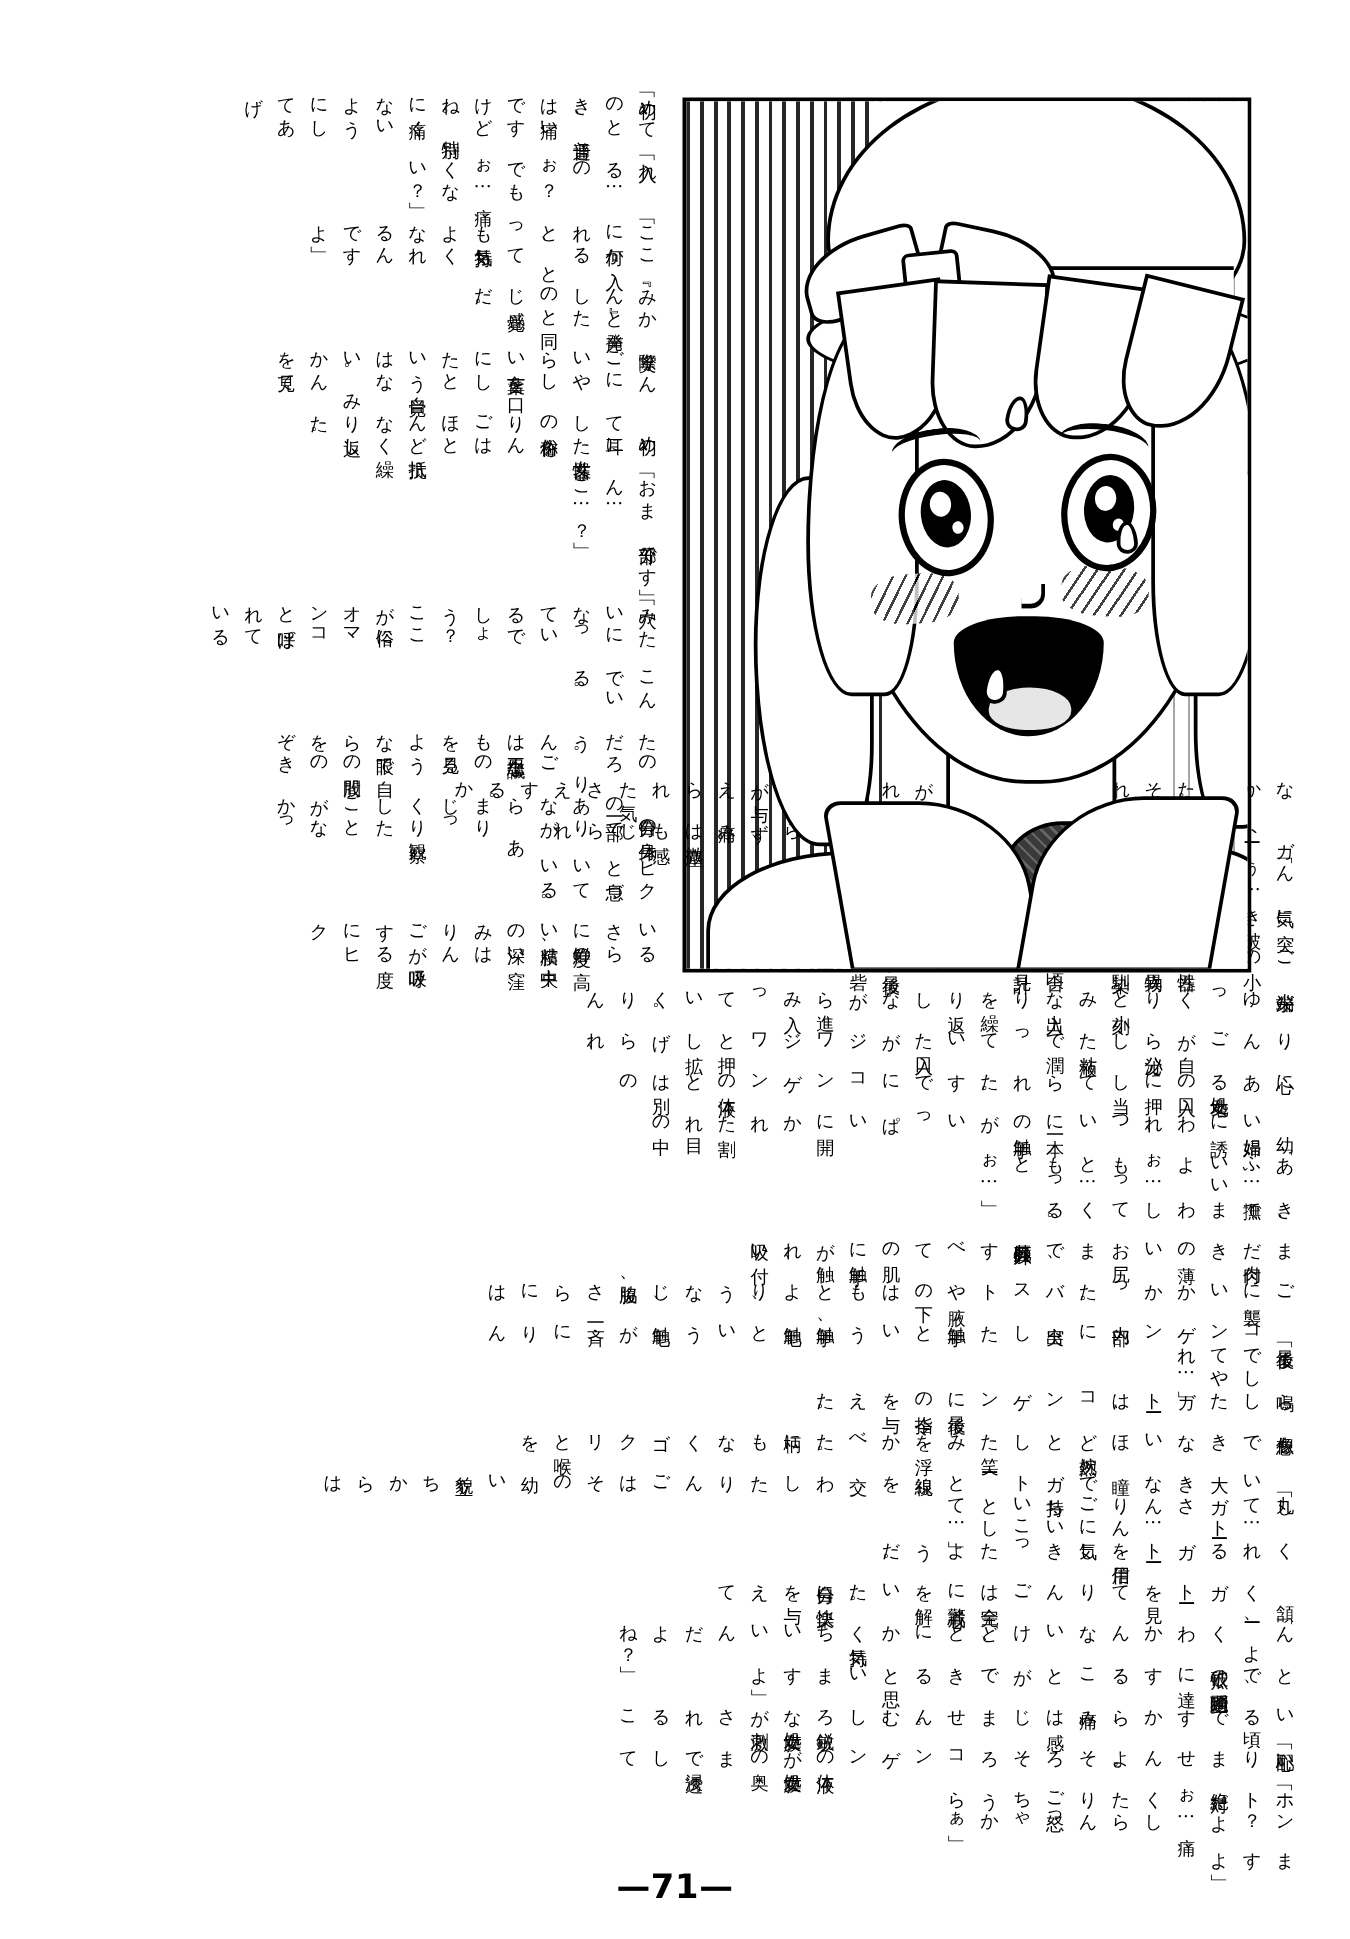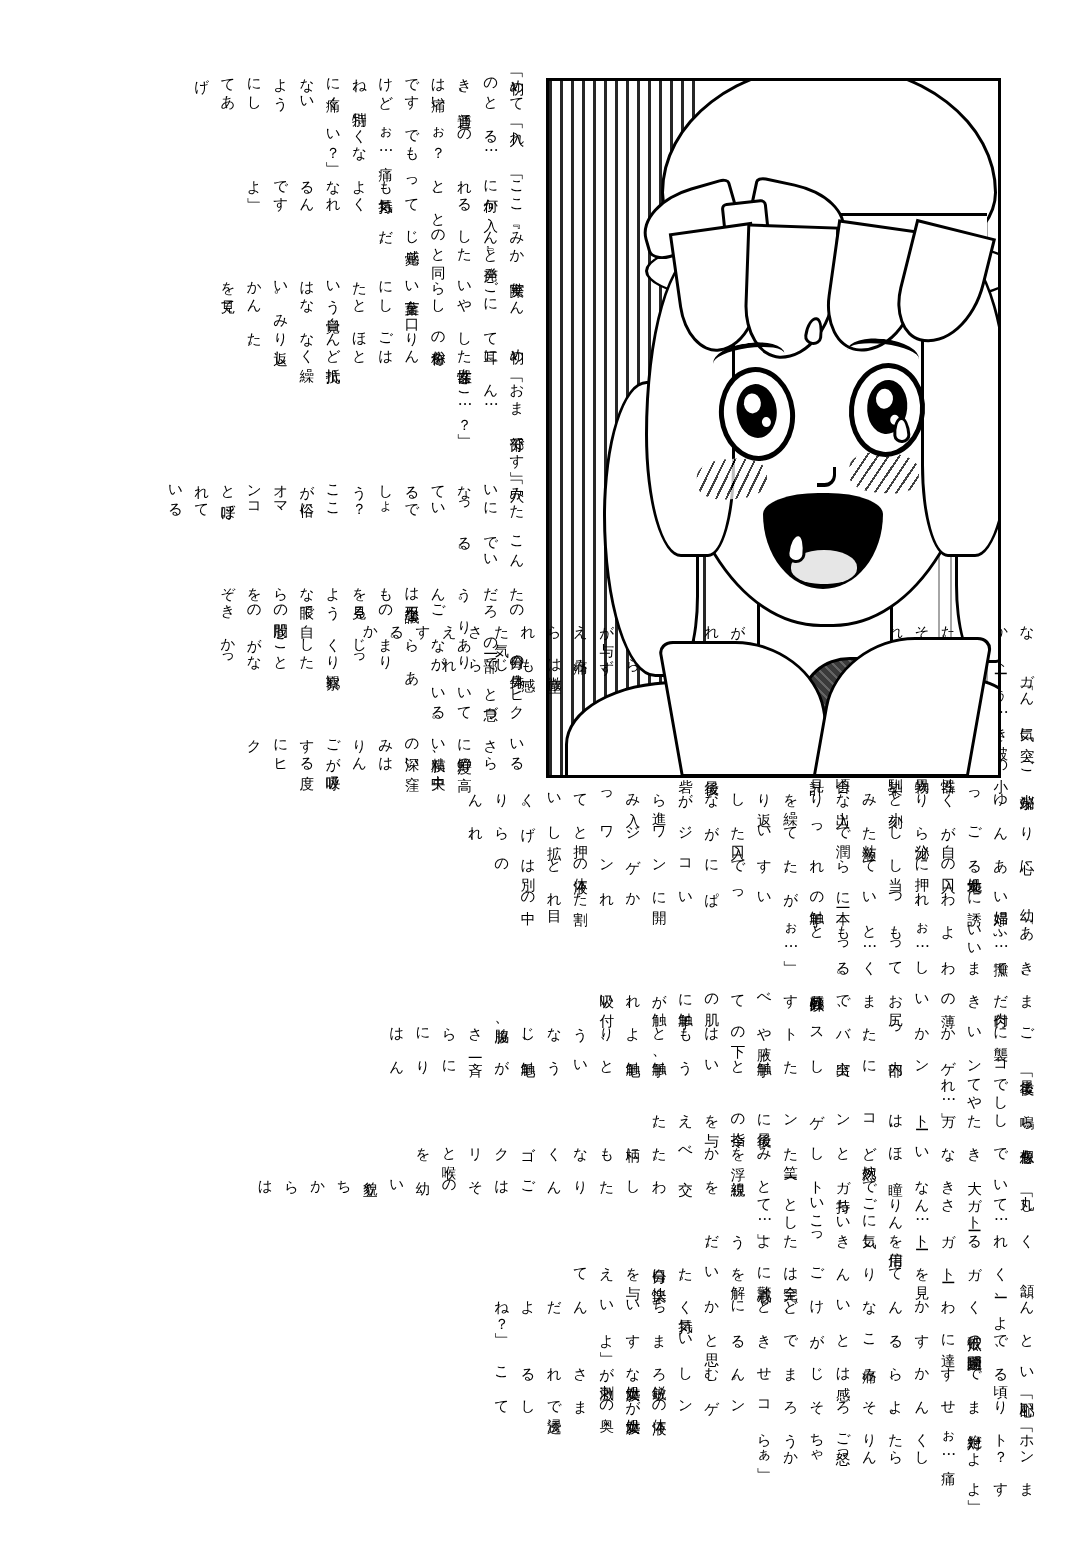--- a/index.html
+++ b/index.html
@@ -532,14 +532,15 @@
     <div class="col">心にある処女地の入口に押し当てられた。すでにコンゲンの体液とは別の</div>
     <div class="col">りんごが自ら分泌した粘液で潤っていた入口がジワジワと押し拡げられ、</div>
     <div class="col">尖端がゆっくりと小刻みな出入りを繰り返しながら進み入っていく。りん</div>
     <div class="col">ごの小さな性器が異物に馴染んだ頃合を見計らって、触手は最後の砦を一</div>
     <div class="col">気に突き破った。</div>
     <div class="col">「んぅ…ふうぅっ」</div>
     <div class="col">　ガトーが保証した通りはじめてにもかかわらず、痛みは微塵も感じられ</div>
     <div class="col">なかった。それどころか、待ち焦がれたものが与えられた気さえする。か</div>
   </div>
 
+  <div class="page-number">—71—</div>
 
 </div>
 
 </body></html>

